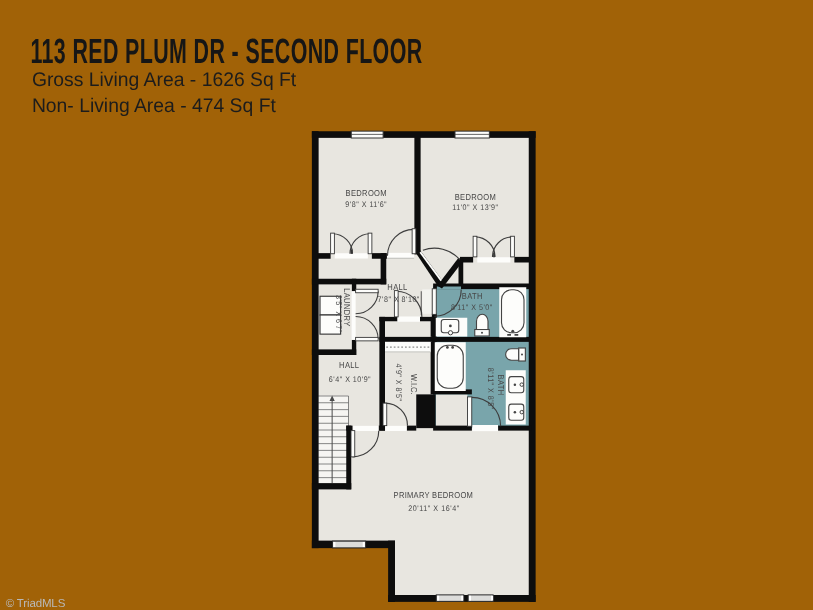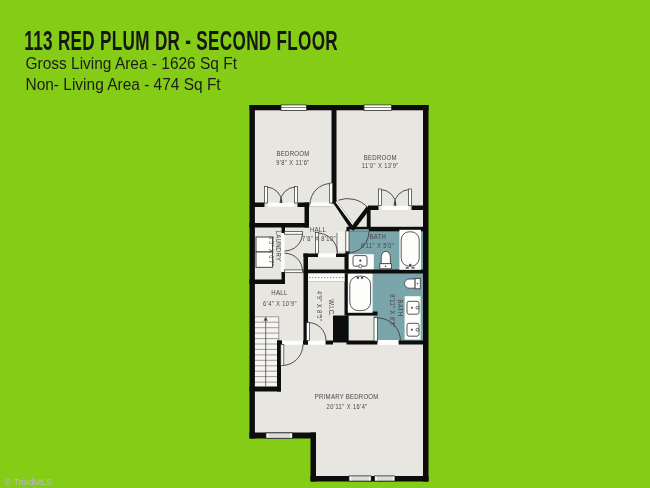--- a/index.html
+++ b/index.html
@@ -1,16 +1,16 @@
 <!DOCTYPE html>
 <html><head>
 <meta charset="utf-8">
 <style>
   html,body{margin:0;padding:0;background:#ffffff;}
-  .page{position:relative;width:650px;height:488px;background:#84cc16;overflow:hidden;
+  .page{position:relative;width:650px;height:488px;background:#a16207;overflow:hidden;
         font-family:"Liberation Sans", sans-serif;}
   svg text{font-family:"Liberation Sans", sans-serif;}
 </style>
 </head>
 <body>
 <div class="page">
 <svg width="650" height="488" viewBox="0 0 650 488">
 
 <g>
 <text x="0" y="0" transform="translate(24.3,50.4) scale(0.612,1)" font-size="28" font-weight="bold" fill="#161616" letter-spacing="0.5">113 RED PLUM DR - SECOND FLOOR</text>

